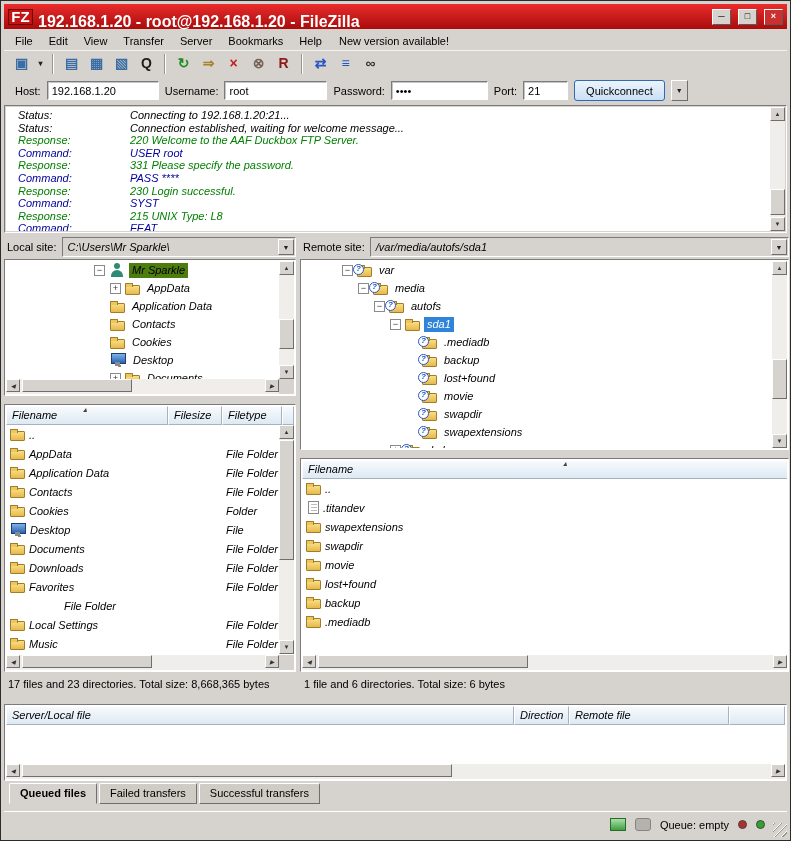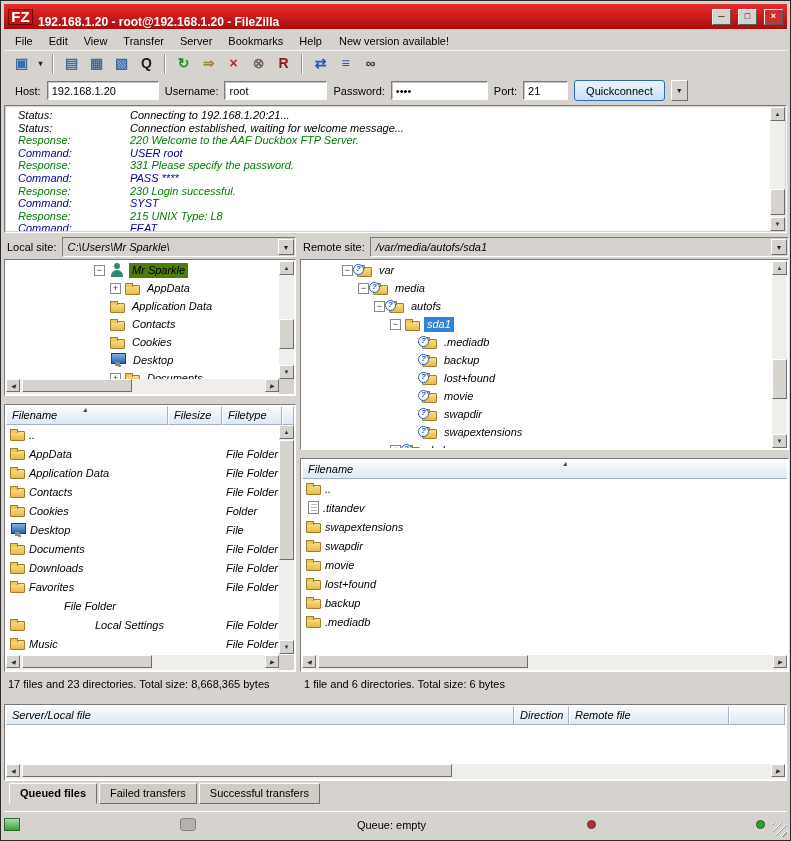--- a/index.html
+++ b/index.html
@@ -9,21 +9,21 @@
   .window { position:relative; width:791px; height:841px; background:#d6d3ce;
             border:1px solid #2b2b2b; overflow:hidden; }
 
   
   .titlebar { position:absolute; top:3px; left:3px; right:3px; height:25px;
               background:linear-gradient(#ea2c2c,#a90c0c); display:flex; align-items:center;
               padding:0 4px; gap:5px; }
   .fz-logo { width:25px; height:16px; background:#c41414; border:1px solid #6e0606;
              color:#fff; font-weight:bold; font-size:15px; display:flex; align-items:center;
              justify-content:center; flex:none; }
-  .title-text { color:#fff; font-weight:bold; font-size:12px; flex:1; white-space:nowrap; overflow:hidden;margin-top:10px; }
+  .title-text { color:#fff; font-weight:bold; font-size:16px; flex:1; white-space:nowrap; overflow:hidden;margin-top:10px; }
   .win-btn { width:19px; height:16px; background:#d6d3ce; border:1px solid;
              border-color:#fff #5a5a5a #5a5a5a #fff; font-size:9px; line-height:13px;
              text-align:center; margin-left:2px; font-family:inherit; }
   .win-btn.close { background:#cb2f2f; color:#fff; font-weight:bold; }
 
   
   .menubar { position:absolute; top:30px; left:3px; right:3px; height:19px;
              display:flex; align-items:center; padding-left:3px; }
   .menu-items { display:flex; }
   .menu-item { padding:2px 8px; white-space:nowrap; }
@@ -142,21 +142,21 @@
   #local-status { top:677px; left:7px; width:288px; }
   #remote-status { top:677px; left:303px; }
 
   
   .tabs { position:absolute; top:782px; left:3px; height:21px; display:flex; gap:2px; padding-left:5px; }
   .tab { padding:3px 10px 0; height:21px; background:#cfccc6; border:1px solid;
          border-color:#fff #6e6e6e #6e6e6e #fff; border-radius:2px 2px 0 0; white-space:nowrap; }
   .tab.active { background:#d6d3ce; font-weight:bold; border-bottom-color:#d6d3ce; }
 
   .statusbar { position:absolute; left:3px; right:3px; bottom:3px; height:26px; border-top:1px solid #fff;
-               display:flex; align-items:center; justify-content:space-between; gap:9px; padding-right:22px; }
+               display:flex; align-items:center; justify-content:flex-end; gap:9px; padding-right:22px; }
   .sb-icon { width:16px; height:13px; display:inline-block; }
   .sb-icon.display { background:linear-gradient(#a9e0a9,#3f9f3f); border:1px solid #2a6a2a; }
   .sb-icon.speaker { background:#b5b2ad; border:1px solid #87847e; border-radius:3px; }
   .led { width:9px; height:9px; border-radius:50%; border:1px solid #444; display:inline-block; }
   .grip { position:absolute; right:0; bottom:0; width:14px; height:14px;
           background:repeating-linear-gradient(135deg,#fff 0 1px,#98958f 1px 2px,transparent 2px 5px); }
 
   .v-sash { position:absolute; left:295px; top:235px; height:459px; width:4px; cursor:col-resize; }
   .h-sash { position:absolute; left:3px; right:3px; height:8px; cursor:row-resize; }
 </style>
@@ -469,21 +469,21 @@
             <span class="fname">Favorites</span>
           </span>
           <span class="cell size" style="width: 54px;"></span>
           <span class="cell type" style="width: 60px;">File Folder</span>
         </div>
         <div class="list-row">
           <span class="cell size" style="width: 54px;"></span>
           <span class="cell type" style="width: 60px;">File Folder</span>
         </div>
         <div class="list-row">
-          <span class="cell name" style="width: 162px; justify-content: space-between;">
+          <span class="cell name" style="width: 162px;">
             <span class="icon folder"></span>
             <span class="fname">Local Settings</span>
           </span>
           <span class="cell size" style="width: 54px;"></span>
           <span class="cell type" style="width: 60px;">File Folder</span>
         </div>
         <div class="list-row">
           <span class="cell name" style="width: 162px;">
             <span class="icon folder"></span>
             <span class="fname">Music</span>

